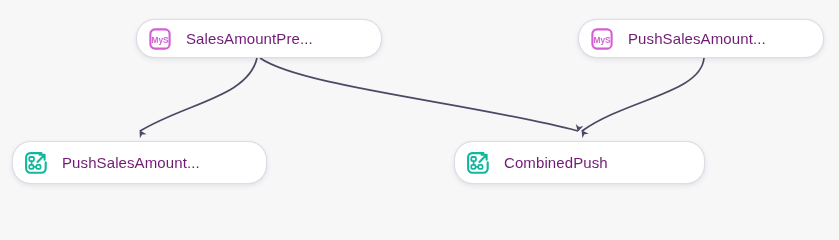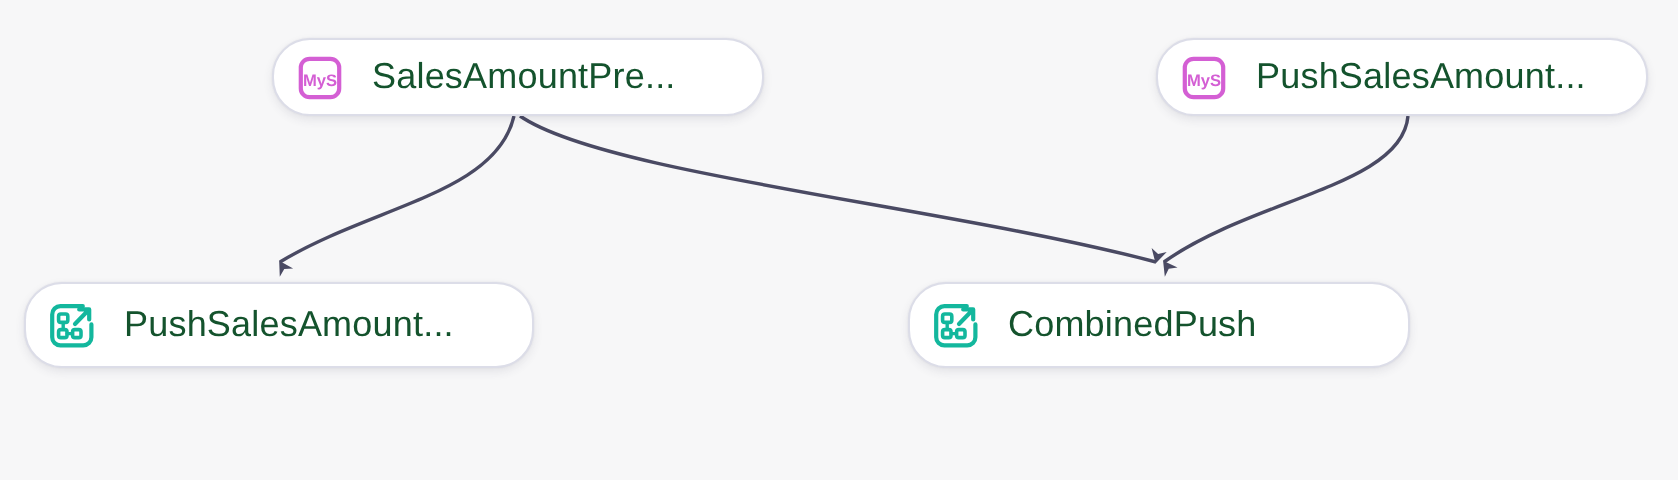--- a/index.html
+++ b/index.html
@@ -43,22 +43,22 @@
   .node-icon {
     flex: 0 0 auto;
     width: 26px;
     height: 26px;
     display: flex;
     align-items: center;
     justify-content: center;
   }
   .node-label {
     margin-left: 13px;
-    font-size: 18px;
-    color: #14532d;
+    font-size: 15px;
+    color: #701a75;
     letter-spacing: 0.1px;
     white-space: nowrap;
     overflow: hidden;
     font-family: "Liberation Sans", sans-serif;
     text-align: right;
   }
   
   #node-sales-amount-pre   { left: 136px; top: 19px;  width: 246px; height: 39px; }
   #node-sales-growth-pre   { left: 578px; top: 19px;  width: 246px; height: 39px; }
   #node-push-sales-amount  { left: 12px;  top: 141px; width: 255px; height: 43px; }

